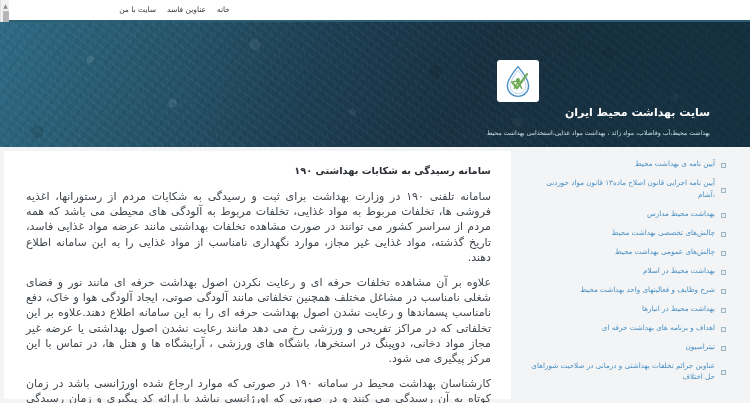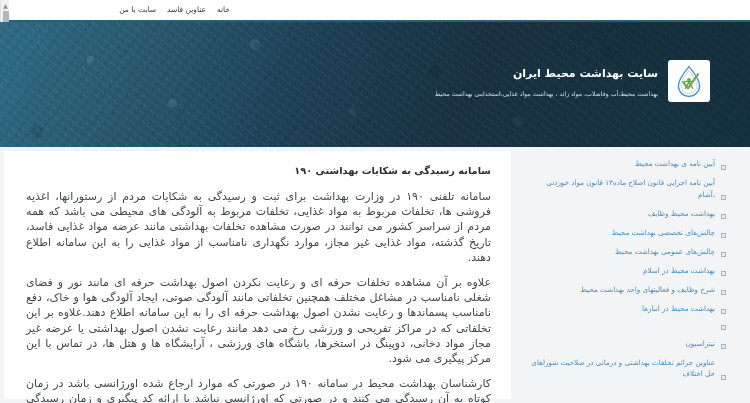--- a/index.html
+++ b/index.html
@@ -68,21 +68,21 @@
       repeating-linear-gradient(37deg, rgba(255,255,255,.035) 0 2px, transparent 2px 7px),
       repeating-linear-gradient(-52deg, rgba(0,0,0,.05) 0 3px, transparent 3px 9px),
       repeating-linear-gradient(81deg, rgba(255,255,255,.025) 0 1px, transparent 1px 5px);
   }
   .hero::after {
     content: ""; position: absolute; inset: 0;
     background: linear-gradient(to left, rgba(10,28,40,.55) 0%, rgba(10,28,40,.20) 40%, rgba(255,255,255,0) 75%);
   }
   .hero-inner {
     position: absolute; right: 40px; top: 38px;
-    display: flex; align-items: center;
+    display: flex; flex-direction: column; align-items: flex-end;
     z-index: 3;
   }
   .logo-box {
     width: 42px; height: 42px; background: #ffffff; border-radius: 3px;
     display: flex; align-items: center; justify-content: center;
     margin-right: 0; margin-left: 10px; flex: 0 0 auto;
   }
   .hero-text { text-align: right; padding-top: 3px; }
   .site-title {
     font-size: 11px; font-weight: bold; color: #ffffff;
@@ -104,21 +104,21 @@
   .sidebar {
     width: 235px; flex: 0 0 235px; padding: 11px 24px 0 14px;
     direction: rtl; text-align: right;
   }
   .sidebar-title {
     font-size: 8.5px; font-weight: bold; color: #3c4043;
     margin: 0 0 9px 0; line-height: 12px;
   }
   .widget-list { list-style: none; margin: 0; padding: 0; }
   .widget-item {
-    display: flex; flex-direction: row; align-items: flex-end;
+    display: flex; flex-direction: row; align-items: center;
     margin-bottom: 7.5px; line-height: 11.5px;
   }
   .bullet {
     flex: 0 0 auto; width: 5px; height: 5px; margin-top: 3.5px;
     margin-left: 6px; border: 1px solid #9fb6c4; background: #e8eef2;
   }
   .widget-link {
     font-size: 7.2px; color: #4a90c4; text-decoration: none;
     line-height: 11.5px; cursor: pointer;
   }
@@ -186,21 +186,21 @@
         <li class="widget-item">
           <span class="bullet"></span>
           <a class="widget-link">آیین نامه ی بهداشت محیط</a>
         </li>
         <li class="widget-item">
           <span class="bullet"></span>
           <a class="widget-link">آیین نامه اجرایی قانون اصلاح ماده۱۳ قانون مواد خوردنی ،آشام</a>
         </li>
         <li class="widget-item">
           <span class="bullet"></span>
-          <a class="widget-link">بهداشت محیط وظایف</a>
+          <a class="widget-link">بهداشت محیط مدارس</a>
         </li>
         <li class="widget-item">
           <span class="bullet"></span>
           <a class="widget-link">چالش‌های تخصصی بهداشت محیط</a>
         </li>
         <li class="widget-item">
           <span class="bullet"></span>
           <a class="widget-link">چالش‌های عمومی بهداشت محیط</a>
         </li>
         <li class="widget-item">
@@ -210,20 +210,21 @@
         <li class="widget-item">
           <span class="bullet"></span>
           <a class="widget-link">شرح وظایف و فعالیتهای واحد بهداشت محیط</a>
         </li>
         <li class="widget-item">
           <span class="bullet"></span>
           <a class="widget-link">بهداشت محیط در انبارها</a>
         </li>
         <li class="widget-item">
           <span class="bullet"></span>
+          <a class="widget-link">اهداف و برنامه های بهداشت حرفه ای</a>
         </li>
         <li class="widget-item">
           <span class="bullet"></span>
           <a class="widget-link">تیتراسیون</a>
         </li>
         <li class="widget-item">
           <span class="bullet"></span>
           <a class="widget-link">عناوین جرائم تخلفات بهداشتی و درمانی در صلاحیت شوراهای حل اختلاف</a>
         </li>
 

